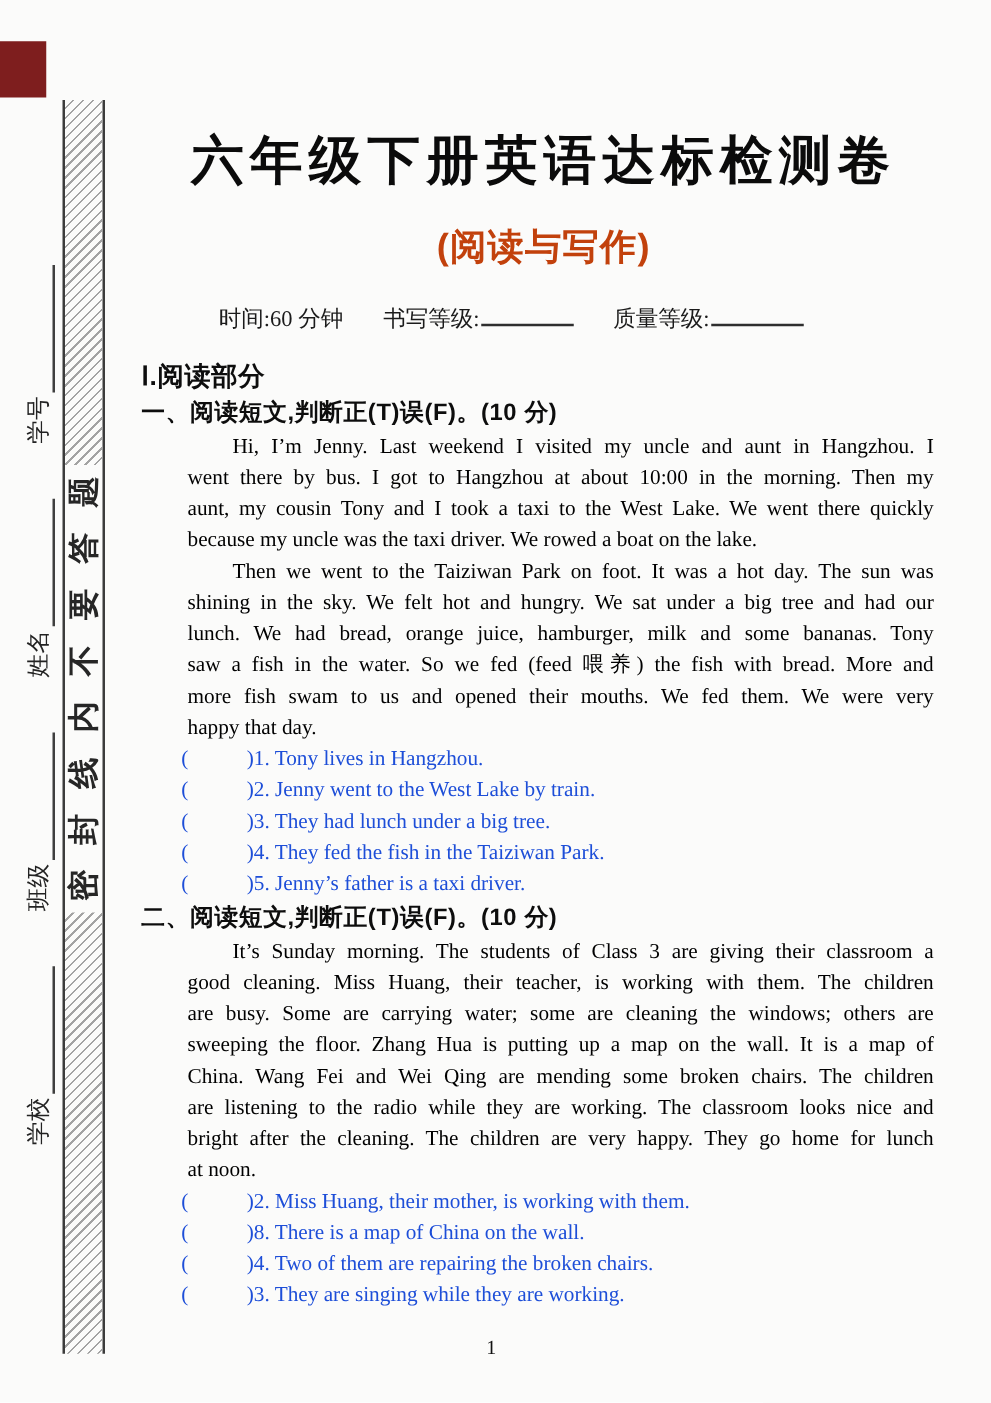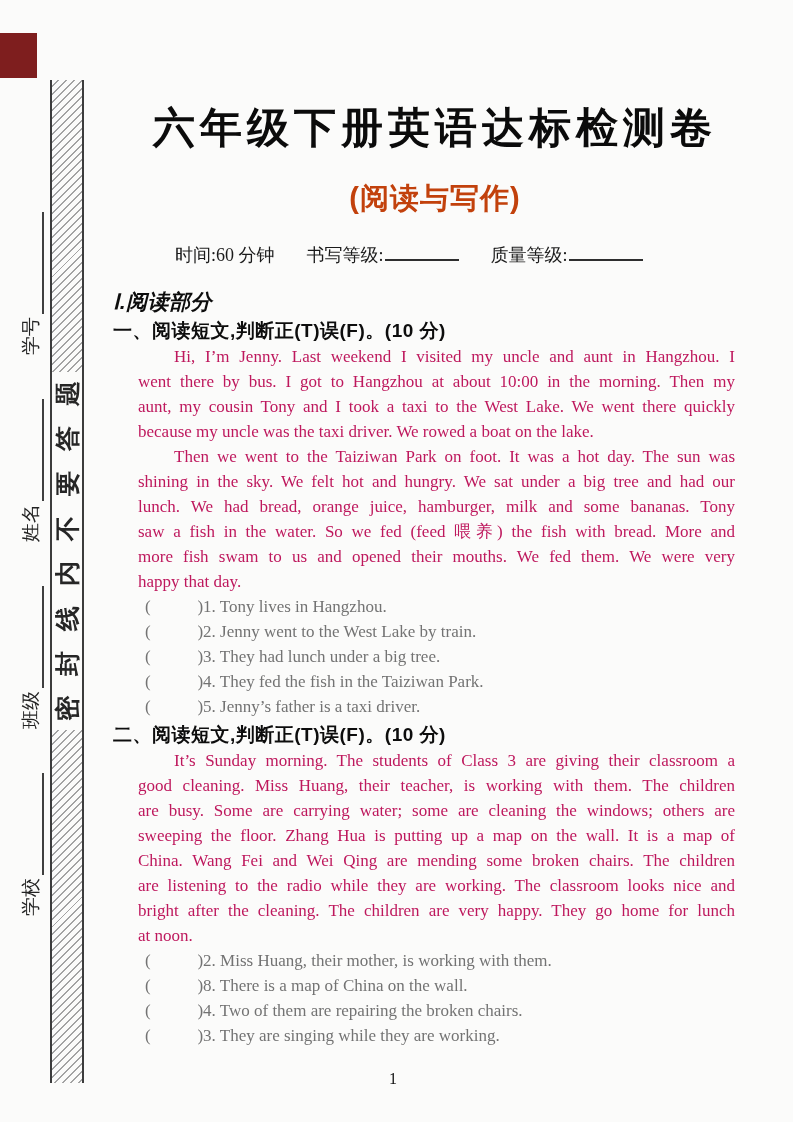--- a/index.html
+++ b/index.html
@@ -59,34 +59,34 @@
   .info-row {
     margin-top:26px; padding-left:62px;
     display:flex; align-items:flex-end; line-height:24px;
     font-size:18px; color:#1b1b1b;
   }
   .info-item { margin-right:32px; white-space:nowrap; }
   .u-line { display:inline-block; width:74px; height:4px; border-bottom:2px solid #2e2e2e; margin-left:1px; }
 
   .sec-head {
     margin-top:21px; font-size:21px; font-weight:700; line-height:27px; color:#0d0d0d;
-    font-family:"Liberation Sans", sans-serif; letter-spacing:0.5px;font-style:italic;
+    font-family:"Liberation Sans", sans-serif; letter-spacing:0.5px;
   }
   .sub-head {
     margin-top:2px; font-size:19px; font-weight:700; line-height:27px; color:#0d0d0d;
     font-family:"Liberation Sans", sans-serif; letter-spacing:0.5px;
   }
   .para {
-    margin-left:25px; width:597px;
-    font-size:17px; line-height:25px; color:#be185d;
+    margin-left:37px; width:597px;
+    font-size:17px; line-height:25px; color:#000000;
   }
   .pline { text-align:justify; text-align-last:justify; }
   .pline:first-of-type { text-indent:36px; }
   .pline:last-of-type { text-align-last:left; }
-  .questions { margin-left:32px; font-size:17px; line-height:25px; color:#737373; }
+  .questions { margin-left:32px; font-size:17px; line-height:25px; color:#1d4ed8; }
   .q-line { white-space:pre; }
   .page-num { position:absolute; left:389px; top:1070px; font-size:16px; color:#111; }
 </style>
 </head>
 <body>
 
 <div class="page">
 
   <div class="corner-mark" style="background: rgb(126, 30, 30);"></div>
 

